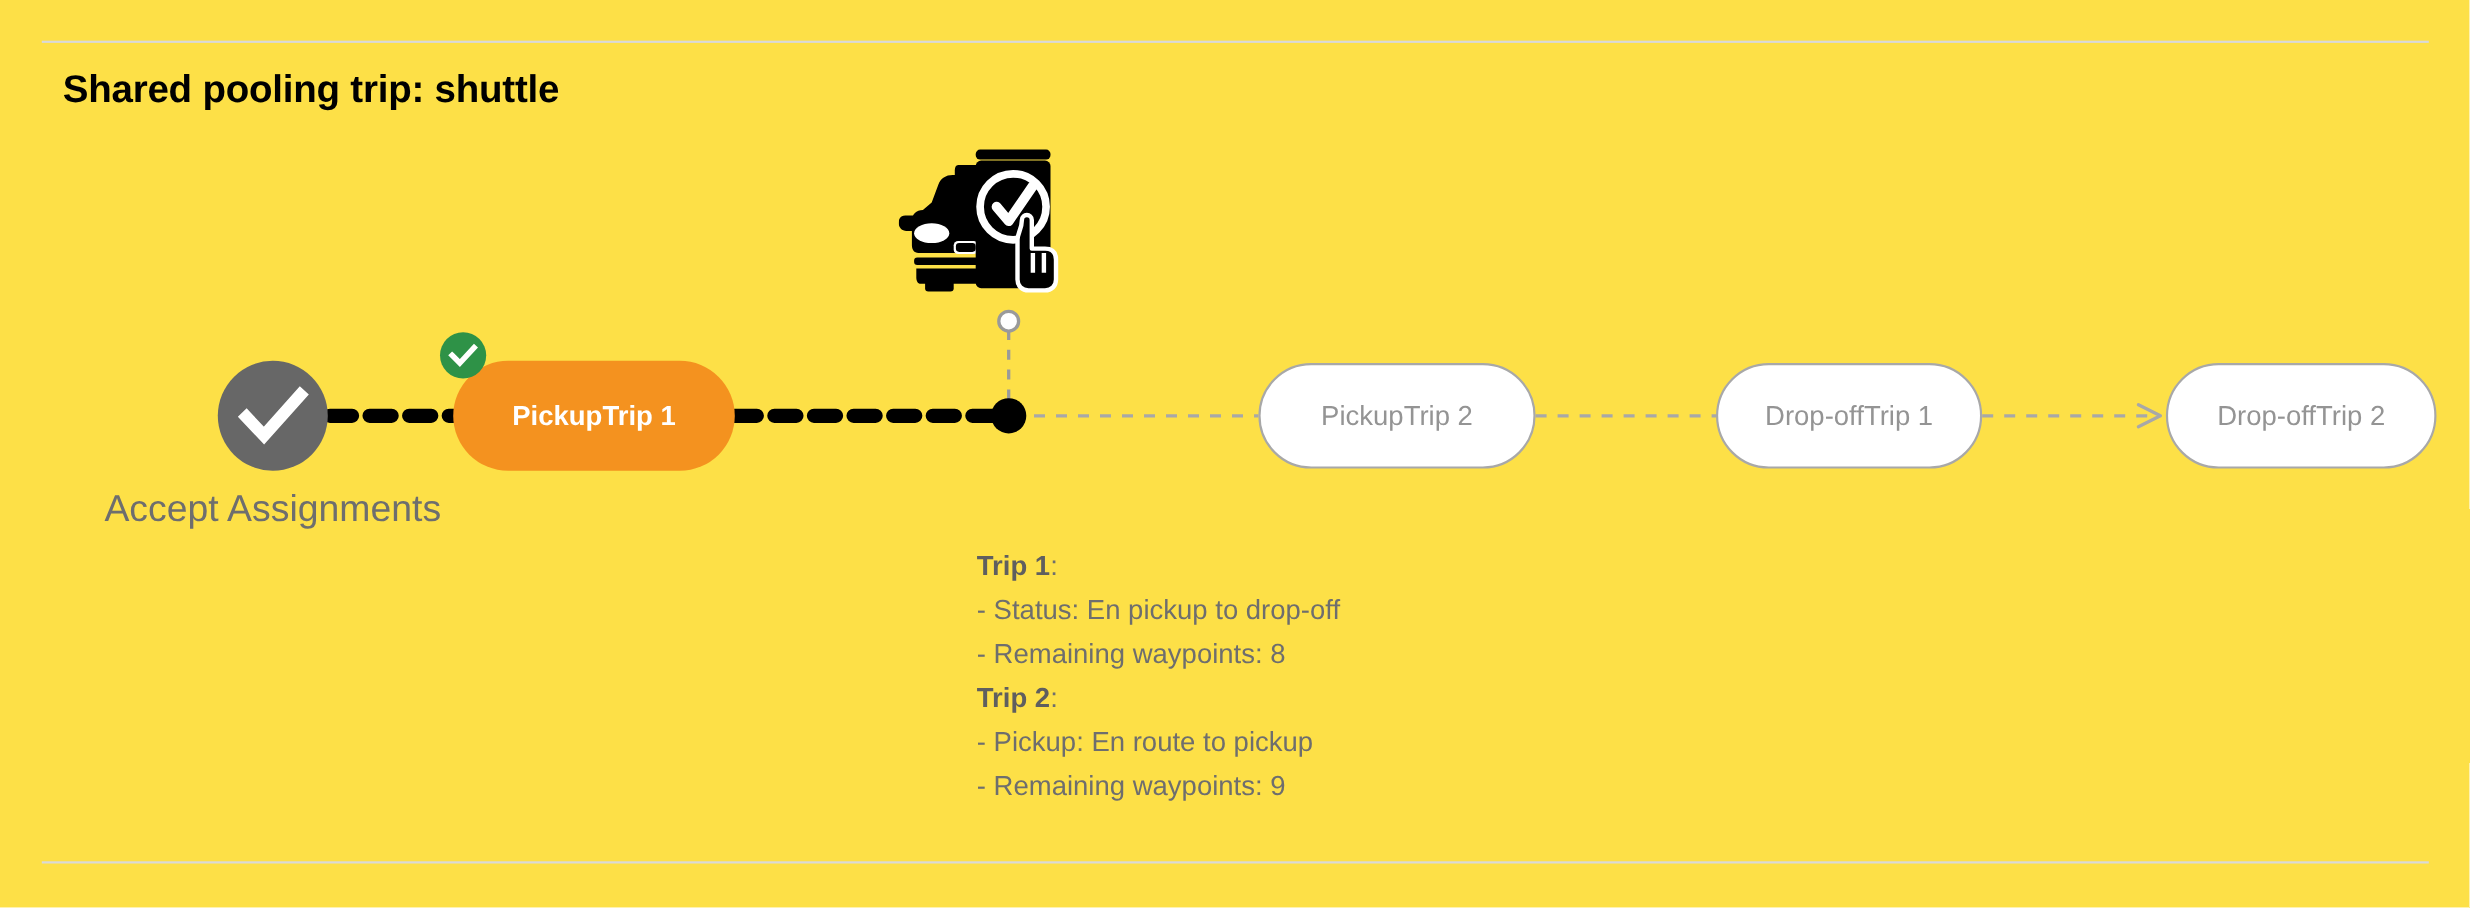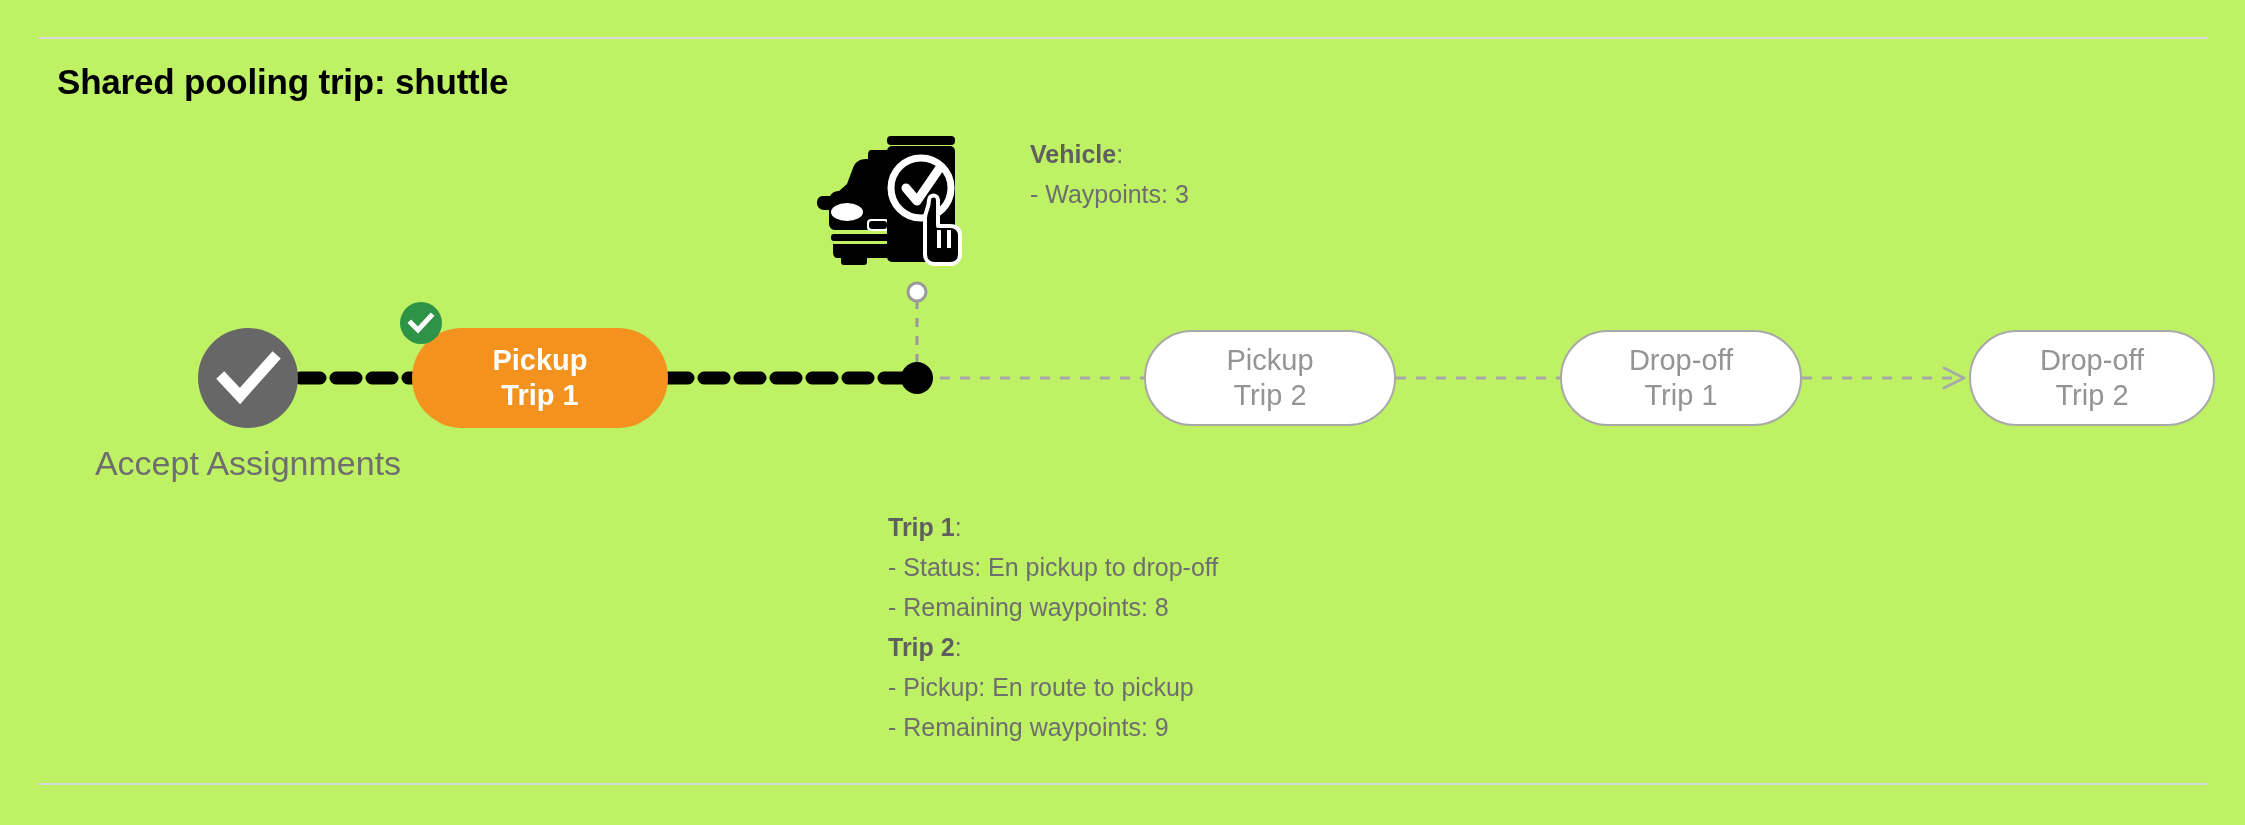--- a/index.html
+++ b/index.html
@@ -8,21 +8,21 @@
     background: #ffffff;
   }
   body {
     font-family: "Liberation Sans", sans-serif;
     -webkit-font-smoothing: antialiased;
   }
   #canvas {
     position: relative;
     width: 2245px;
     height: 825px;
-    background: #bef264;
+    background: #fde047;
     overflow: hidden;
   }
 
   
   .hrule {
     position: absolute;
     left: 38px;
     width: 2170px;
     height: 2px;
     background: #d9d9d9;
@@ -76,24 +76,24 @@
     color: #6e6e6e;
     white-space: nowrap;
   }
 
   
   .pill {
     position: absolute;
     box-sizing: border-box;
     border-radius: 50px;
     display: flex;
-    flex-direction: column;
+    flex-direction: row;
     align-items: center;
     justify-content: center;
-    font-size: 29px;
+    font-size: 25px;
     line-height: 35px;
     text-align: center;
     white-space: nowrap;
   }
   .pill.active {
     background: #f4921f;
     color: #ffffff;
     font-weight: bold;
   }
   .pill.pending {
@@ -137,21 +137,21 @@
     font-size: 25px;
     line-height: 40px;
     color: #6e6e6e;
     white-space: nowrap;
   }
   .info-block .hdr {
     font-weight: bold;
     color: #5f5f5f;
   }
   #vehicle-info { left: 1030px; top: 134px; }
-  #trip-info { left: 888px; top: 495px; margin-top: 12px; }
+  #trip-info { left: 888px; top: 495px; }
 </style>
 </head>
 <body>
 
 <div id="canvas">
 
   <div class="hrule top"></div>
   <div class="hrule bottom"></div>
 
   <div id="page-title">Shared pooling trip: shuttle</div>
@@ -248,24 +248,20 @@
       <g fill="#000000" stroke="#ffffff" stroke-width="4" stroke-linejoin="round">
         <path d="M112 78 C112 72 121 72 121 78 L121 104 L133 104 C140 104 143 108 143 114
                  L143 132 C143 138 139 142 133 142 L118 142 C112 142 108 138 108 132
                  L108 96 C108 90 112 86 112 78 Z"></path>
         <line x1="122" y1="108" x2="122" y2="126" stroke="#ffffff" stroke-width="4"></line>
         <line x1="132" y1="108" x2="132" y2="126" stroke="#ffffff" stroke-width="4"></line>
       </g>
     </svg>
   </div>
 
-  <div class="info-block" id="vehicle-info">
-    <div><span class="hdr">Vehicle</span><span>:</span></div>
-    <div>- Waypoints: 3</div>
-  </div>
 
   <div class="info-block" id="trip-info">
     <div><span class="hdr">Trip 1</span><span>:</span></div>
     <div>- Status:  En pickup to drop-off</div>
     <div>- Remaining waypoints: 8</div>
     <div><span class="hdr">Trip 2</span><span>:</span></div>
     <div>- Pickup:  En route to pickup</div>
     <div>- Remaining waypoints: 9</div>
   </div>
 

